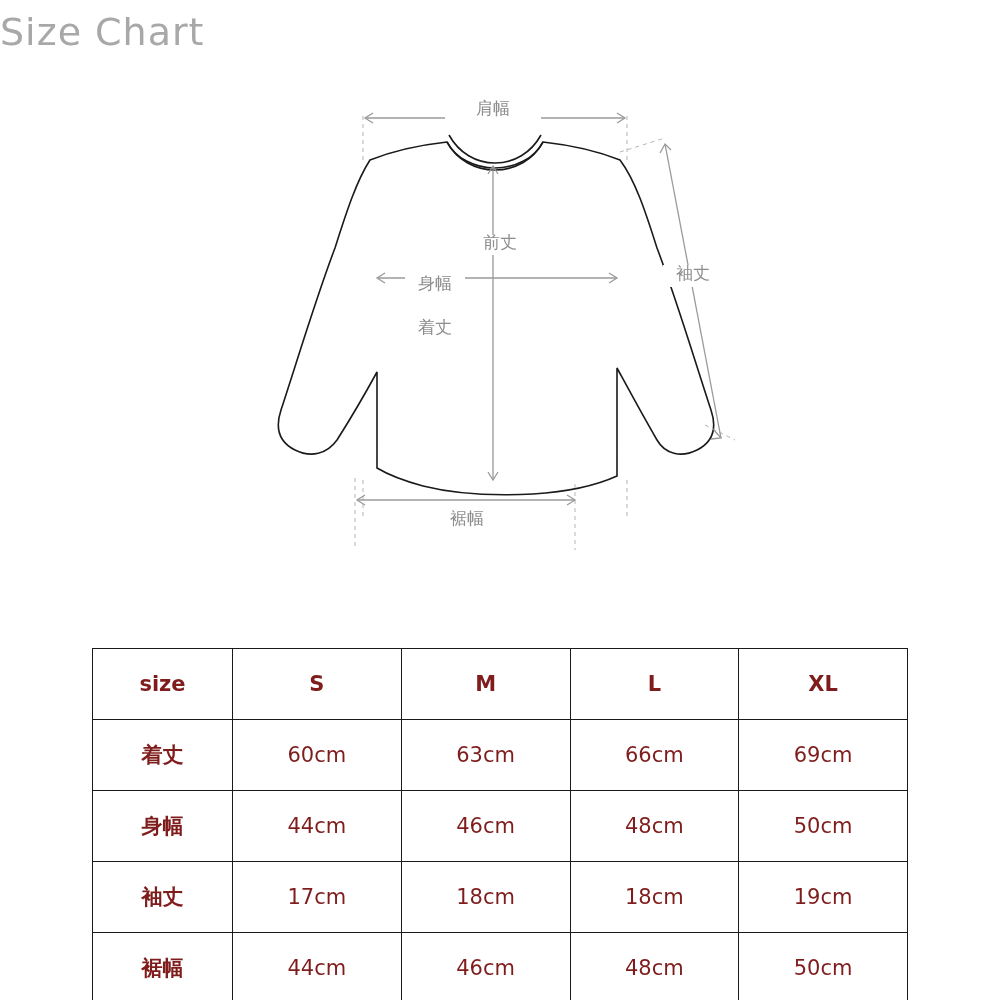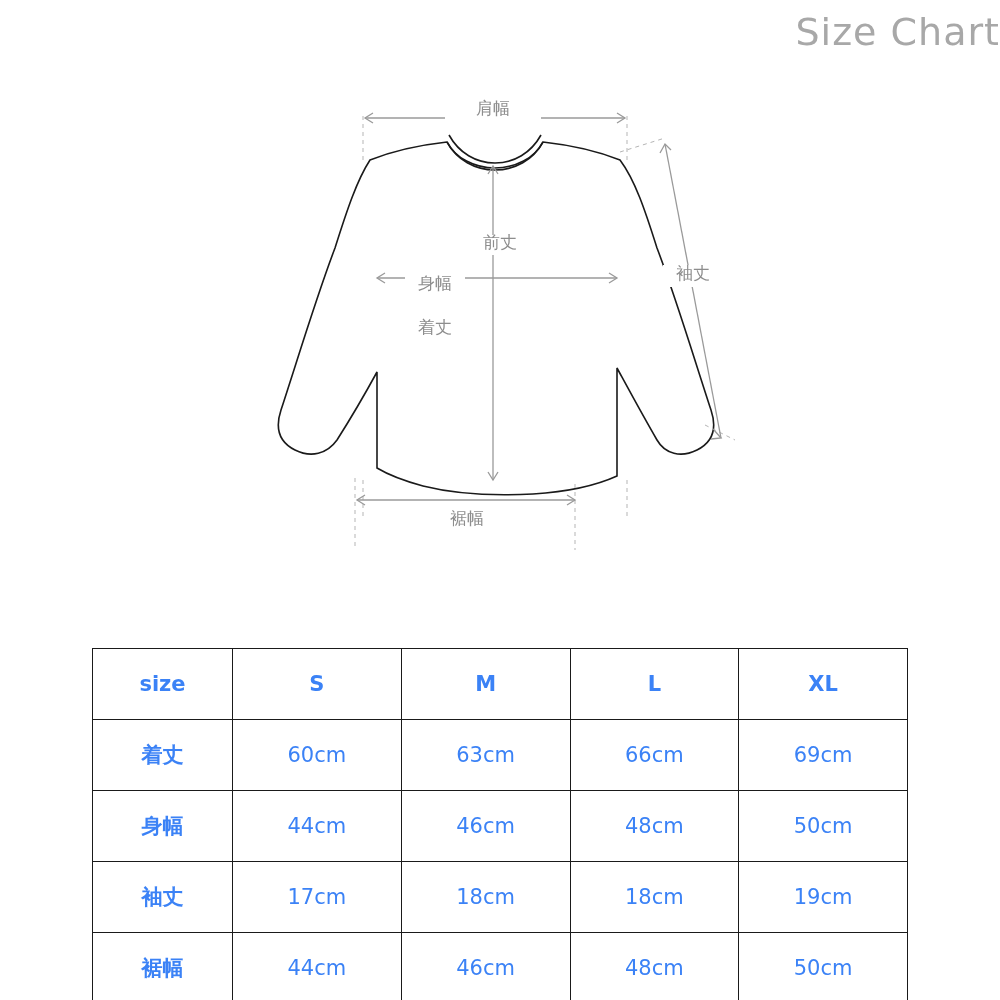--- a/index.html
+++ b/index.html
@@ -18,21 +18,21 @@
   .page {
     position: relative;
     width: 1000px;
     height: 1000px;
   }
   .title {
     position: absolute;
     top: 10px;
     left: 0;
     width: 1000px;
-    text-align: right;
+    text-align: left;
     font-size: 38px;
     font-weight: 400;
     color: #a8a8a8;
     letter-spacing: 1px;
     font-family: "DejaVu Sans", sans-serif;
   }
   .diagram {
     position: absolute;
     top: 80px;
     left: 165px;
@@ -53,21 +53,21 @@
     width: 816px;
     table-layout: fixed;
   }
   table.size-table td, table.size-table th {
     border: 1px solid #1a1a1a;
     height: 68px;
     text-align: center;
     vertical-align: middle;
     font-size: 21px;
     font-weight: 400;
-    color: #3b82f6;
+    color: #7f1d1d;
     font-family: "DejaVu Sans", "Liberation Sans", sans-serif;
   }
   table.size-table th {
     font-weight: 700;
   }
   table.size-table .rowhead {
     font-weight: 700;
     width: 140px;
   }
   table.size-table col.first {

